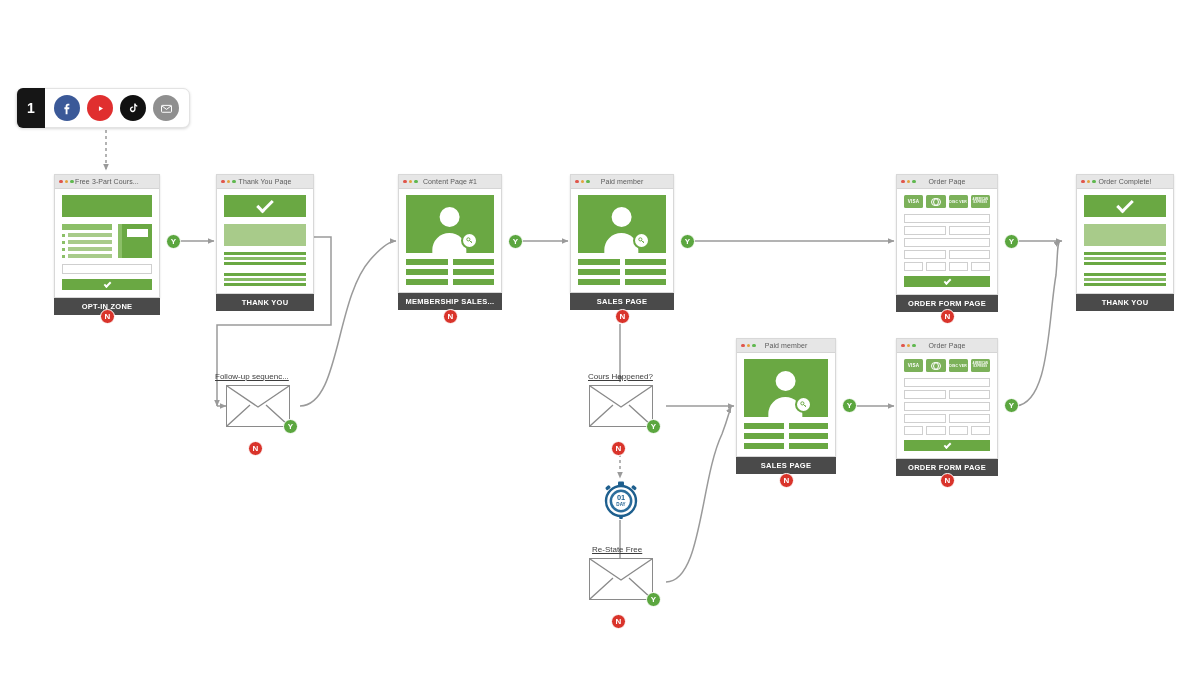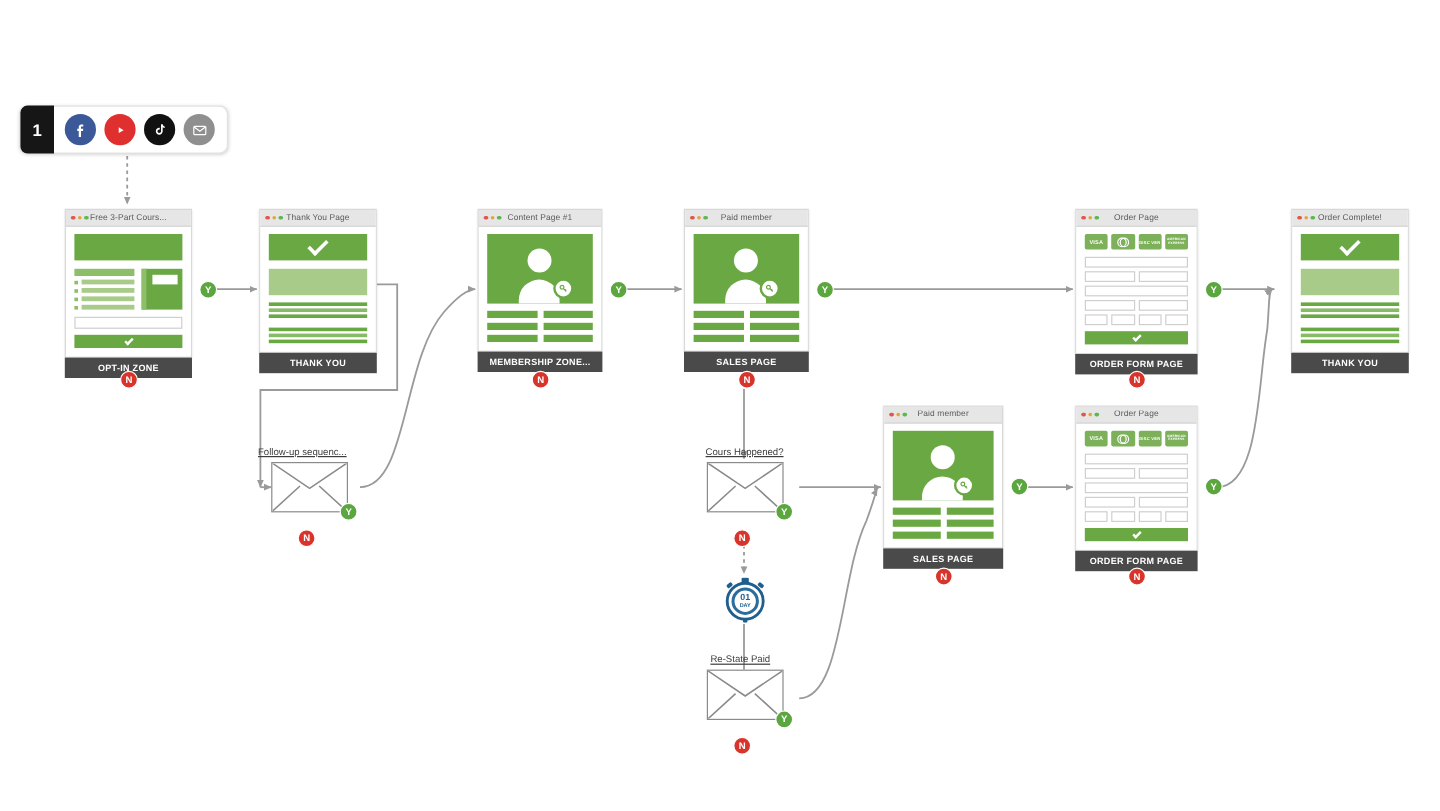--- a/index.html
+++ b/index.html
@@ -334,21 +334,21 @@
               <div class="gcell"></div>
               <div class="gcell"></div>
             </div>
           <div class="grow">
               <div class="gcell"></div>
               <div class="gcell"></div>
             </div>
         </div>
       </div>
     </div>
-    <div class="nlabel">MEMBERSHIP ZONE...</div>
+    <div class="nlabel">MEMBERSHIP SALES...</div>
     <div class="badge badge-y" style="left:110px; top:60px;">Y</div>
     <div class="badge badge-n" style="left:45px; top:135px;">N</div>
   </div>
 
   <div class="node" style="left:570px; top:174px; width:104px;">
     <div class="browser">
       <div class="chrome">
         <div class="dots">
             <div class="dot d-r"></div>
             <div class="dot d-y"></div>
@@ -593,21 +593,21 @@
       <rect x="17.2" y="33.5" width="3.6" height="4.5" rx="1" fill="#1e5f8e"></rect>
       <circle cx="19" cy="20" r="15" fill="#ffffff" stroke="#1e5f8e" stroke-width="2.4"></circle>
       <circle cx="19" cy="20" r="11.4" fill="#2b6d9c"></circle>
       <circle cx="19" cy="20" r="9.6" fill="#ffffff" stroke="#2b6d9c" stroke-width="1.4"></circle>
       <text x="19" y="19.4" text-anchor="middle" font-family="Liberation Sans, sans-serif" font-size="7.4" font-weight="bold" fill="#1e5f8e">01</text>
       <text x="19" y="25.2" text-anchor="middle" font-family="Liberation Sans, sans-serif" font-size="4.6" font-weight="bold" fill="#1e5f8e">DAY</text>
     </svg>
   </div>
 
   <div class="node" style="left:589px; top:545px;">
-    <div class="email-cap" style="left:3px; top:0;">Re-State Paid</div>
+    <div class="email-cap" style="left:3px; top:0;">Re-State Free</div>
     <div class="envelope" style="margin-top:13px;">
       <svg class="env-svg" width="62" height="40" viewBox="0 0 62 40">
         <path d="M0,0 L31,21 L62,0 M0,40 L23,19 M62,40 L39,19" fill="none" stroke="#8a8a8a" stroke-width="1.3"></path>
       </svg>
     </div>
     <div class="badge badge-y" style="left:57px; top:47px;">Y</div>
     <div class="badge badge-n" style="left:22px; top:69px;">N</div>
   </div>
 
 </div>

